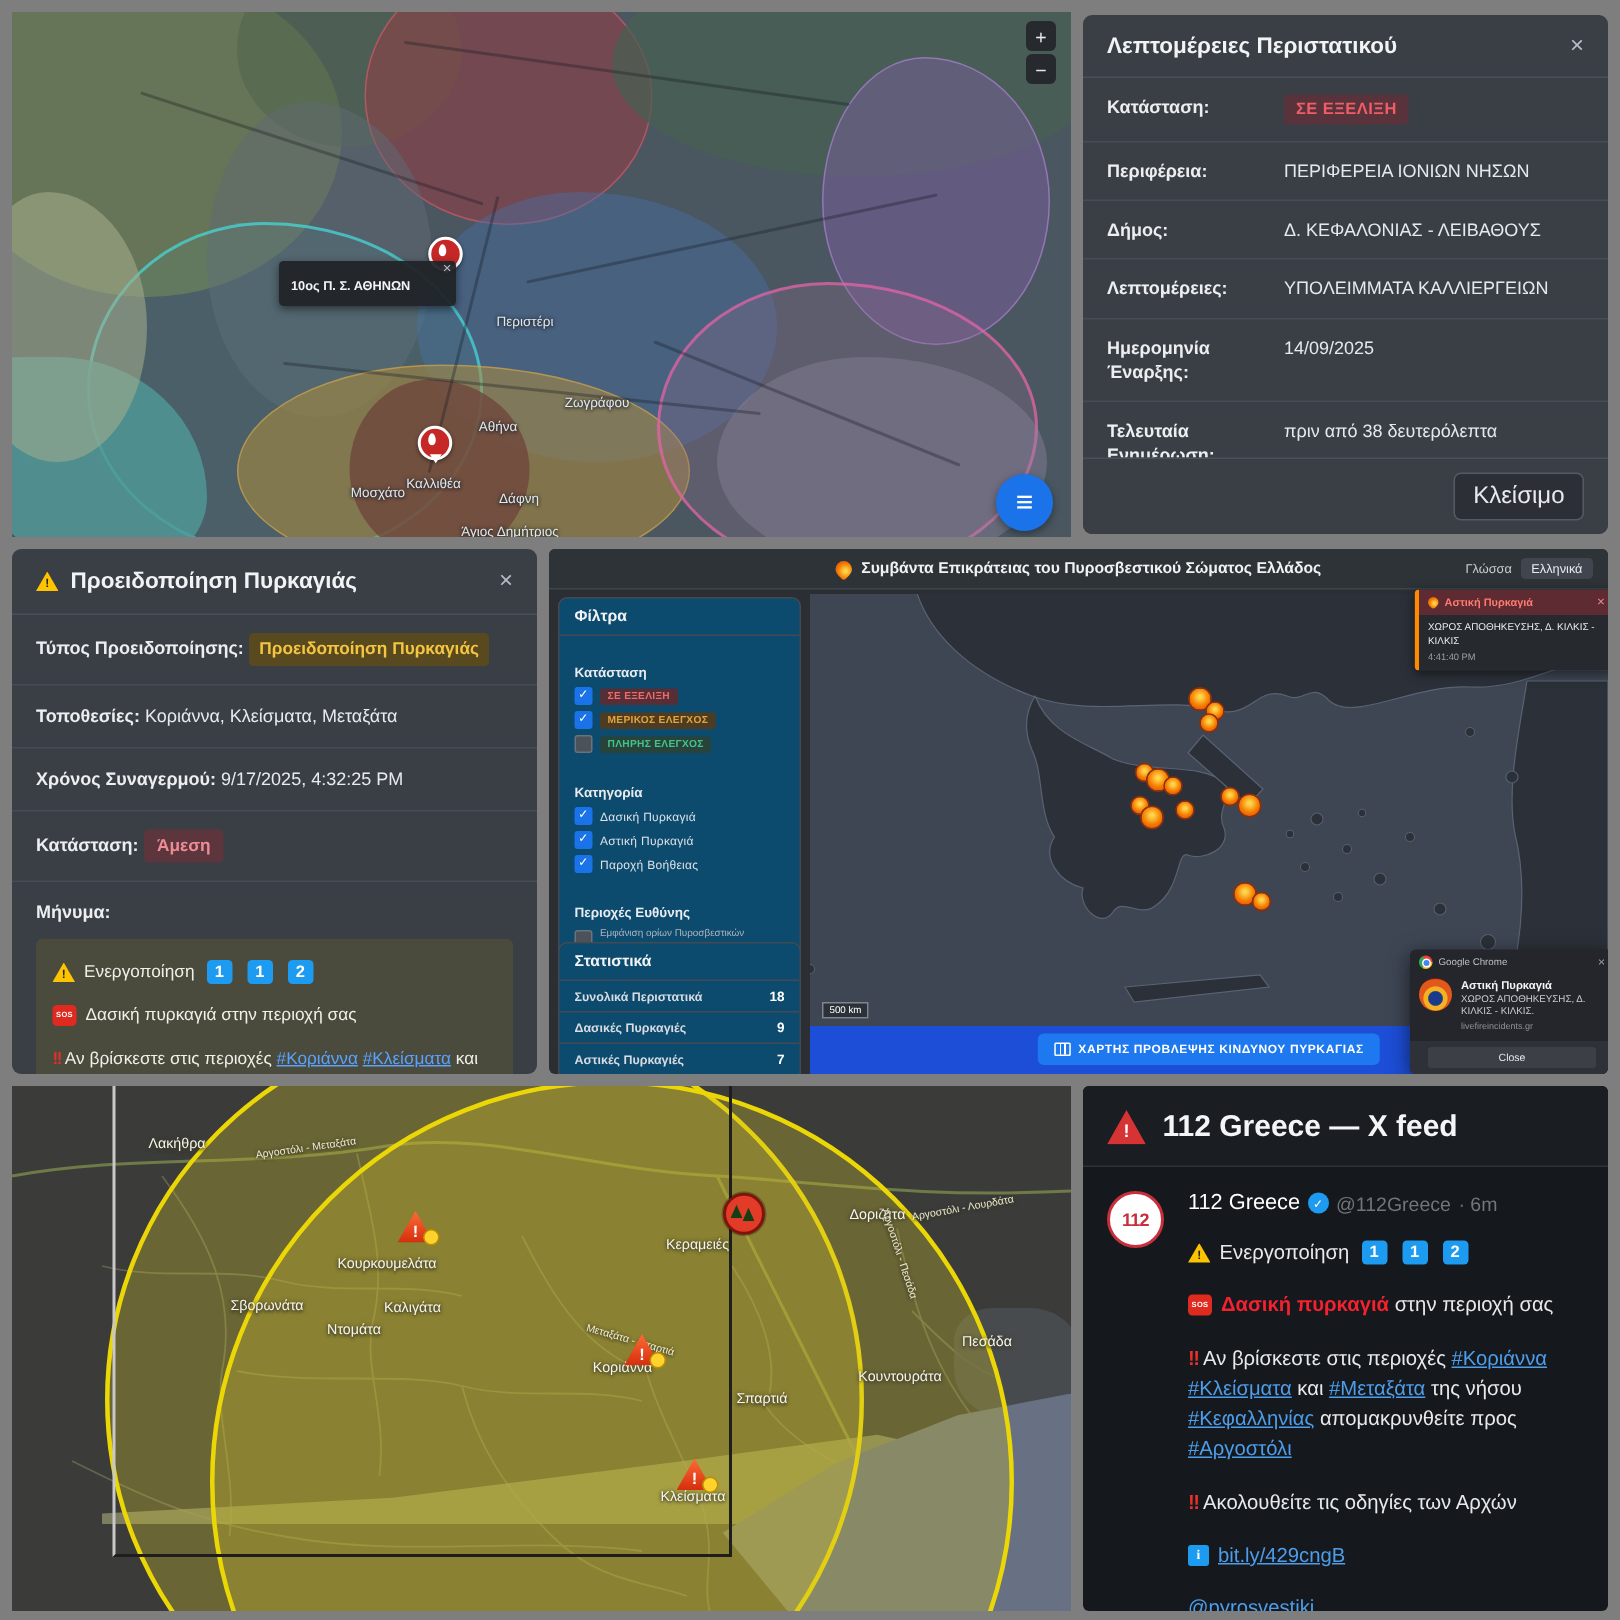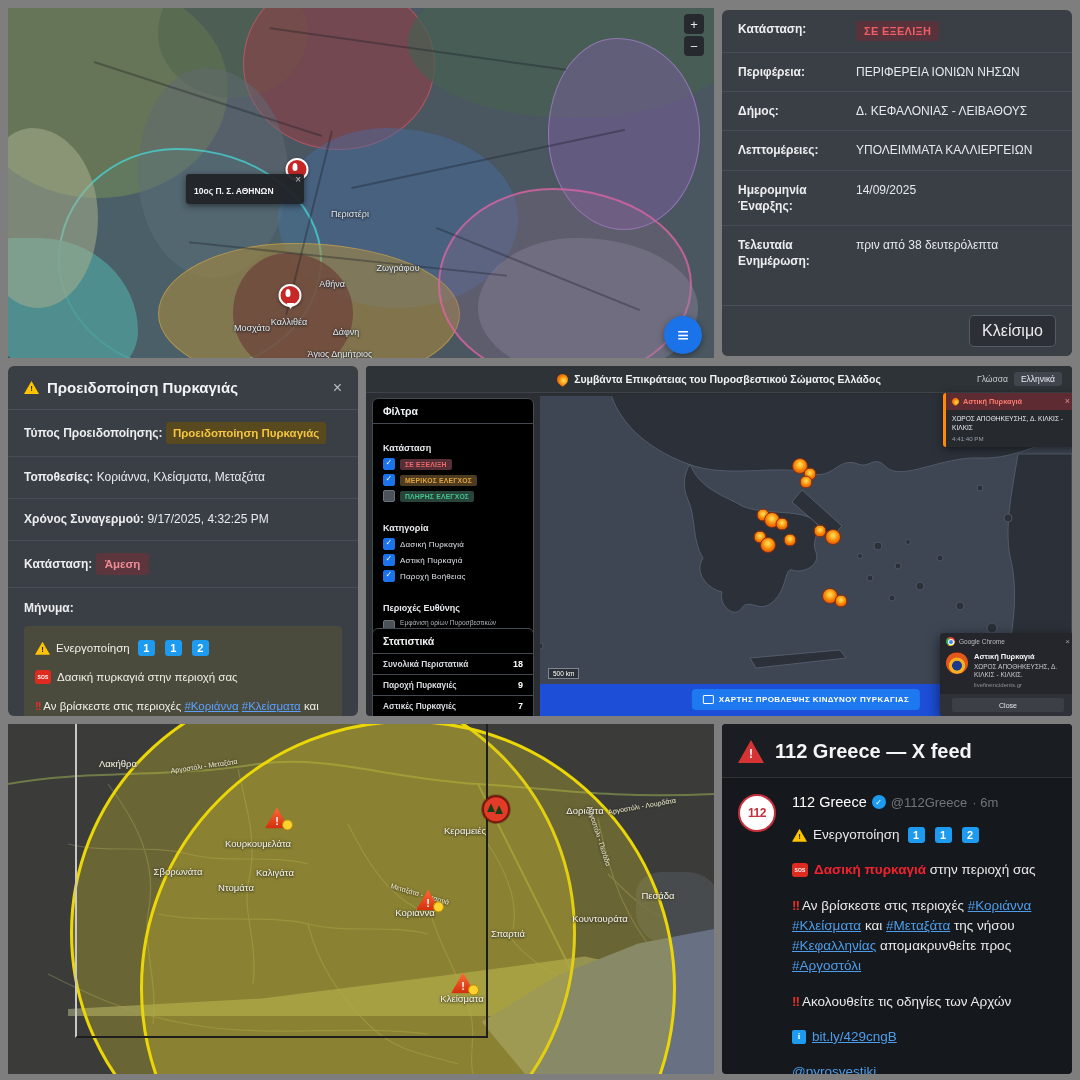--- a/index.html
+++ b/index.html
@@ -95,21 +95,21 @@
 
   
   #panel-d{left:366px;top:366px;width:706px;height:350px;background:#2b2f34;border-radius:4px;}
   .d-header{position:absolute;left:0;top:0;right:0;height:26px;border-bottom:1px solid #3f444c;
     display:flex;align-items:center;justify-content:center;gap:6px;background:#2e3338;}
   .d-header .flame-dot{width:11px;height:11px;}
   .d-title{font-size:10.5px;font-weight:bold;color:#f0f2f4;}
   .d-lang{position:absolute;right:10px;top:0;height:26px;display:flex;align-items:center;gap:6px;}
   .d-lang-label{font-size:8.5px;color:#c9ced4;}
   .d-lang-chip{font-size:8.5px;color:#e8eaed;background:#41464e;border-radius:3px;padding:2px 7px;cursor:pointer;}
-  .d-card{position:absolute;left:6px;width:160px;background:#000000;border:1px solid #444a52;border-radius:6px;z-index:2;}
+  .d-card{position:absolute;left:6px;width:160px;background:#0c4a6e;border:1px solid #444a52;border-radius:6px;z-index:2;}
   #d-filters{top:32px;}
   #d-stats{top:262px;height:120px;}
   .d-card-title{font-size:10.5px;font-weight:bold;color:#f1f3f5;padding:6px 10px;border-bottom:1px solid #454a52;}
   .d-sec-title{font-size:9px;font-weight:bold;color:#e8ebee;padding:7px 10px 3px;margin-top:12px;}
   .chk-row{display:flex;align-items:center;gap:5px;padding:2px 10px;cursor:pointer;}
   .chk{width:10px;height:10px;flex:none;border-radius:2px;background:#4b525a;border:1px solid #6a727b;
     position:relative;display:inline-block;}
   .chk-row.checked .chk{background:#1a73e8;border-color:#1a73e8;}
   .chk-row.checked .chk::after{content:"✓";position:absolute;left:1.5px;top:-1.5px;color:#fff;font-size:8px;font-weight:bold;}
   .chk-badge{font-size:6.8px;font-weight:bold;border-radius:2px;padding:2px 5px;letter-spacing:.2px;}
@@ -278,20 +278,24 @@
     <div class="a-zoomctl">
       <button>+</button>
       <button>−</button>
     </div>
     <button class="a-layers">
       <span class="layers-glyph"></span>
     </button>
   </div>
 
   <div class="panel" id="panel-b">
+    <div class="b-title">
+      <h1>Λεπτομέρειες Περιστατικού</h1>
+      <span class="x-icon"></span>
+    </div>
     <div class="b-row">
       <span class="b-label">Κατάσταση:</span>
       <span class="badge badge-exelixi">ΣΕ ΕΞΕΛΙΞΗ</span>
     </div>
     <div class="b-row">
       <span class="b-label">Περιφέρεια:</span>
       <span class="b-value">ΠΕΡΙΦΕΡΕΙΑ ΙΟΝΙΩΝ ΝΗΣΩΝ</span>
     </div>
     <div class="b-row">
       <span class="b-label">Δήμος:</span>
@@ -471,21 +475,21 @@
     <div class="d-card" id="d-stats">
       <div class="d-card-title">Στατιστικά</div>
       <div>
 
           <div class="stat-row">
             <span class="stat-label">Συνολικά Περιστατικά</span>
             <span class="stat-value">18</span>
           </div>
 
           <div class="stat-row">
-            <span class="stat-label">Παροχή Πυρκαγιές</span>
+            <span class="stat-label">Δασικές Πυρκαγιές</span>
             <span class="stat-value">9</span>
           </div>
 
           <div class="stat-row">
             <span class="stat-label">Αστικές Πυρκαγιές</span>
             <span class="stat-value">7</span>
           </div>
 
         </div>
     </div>

